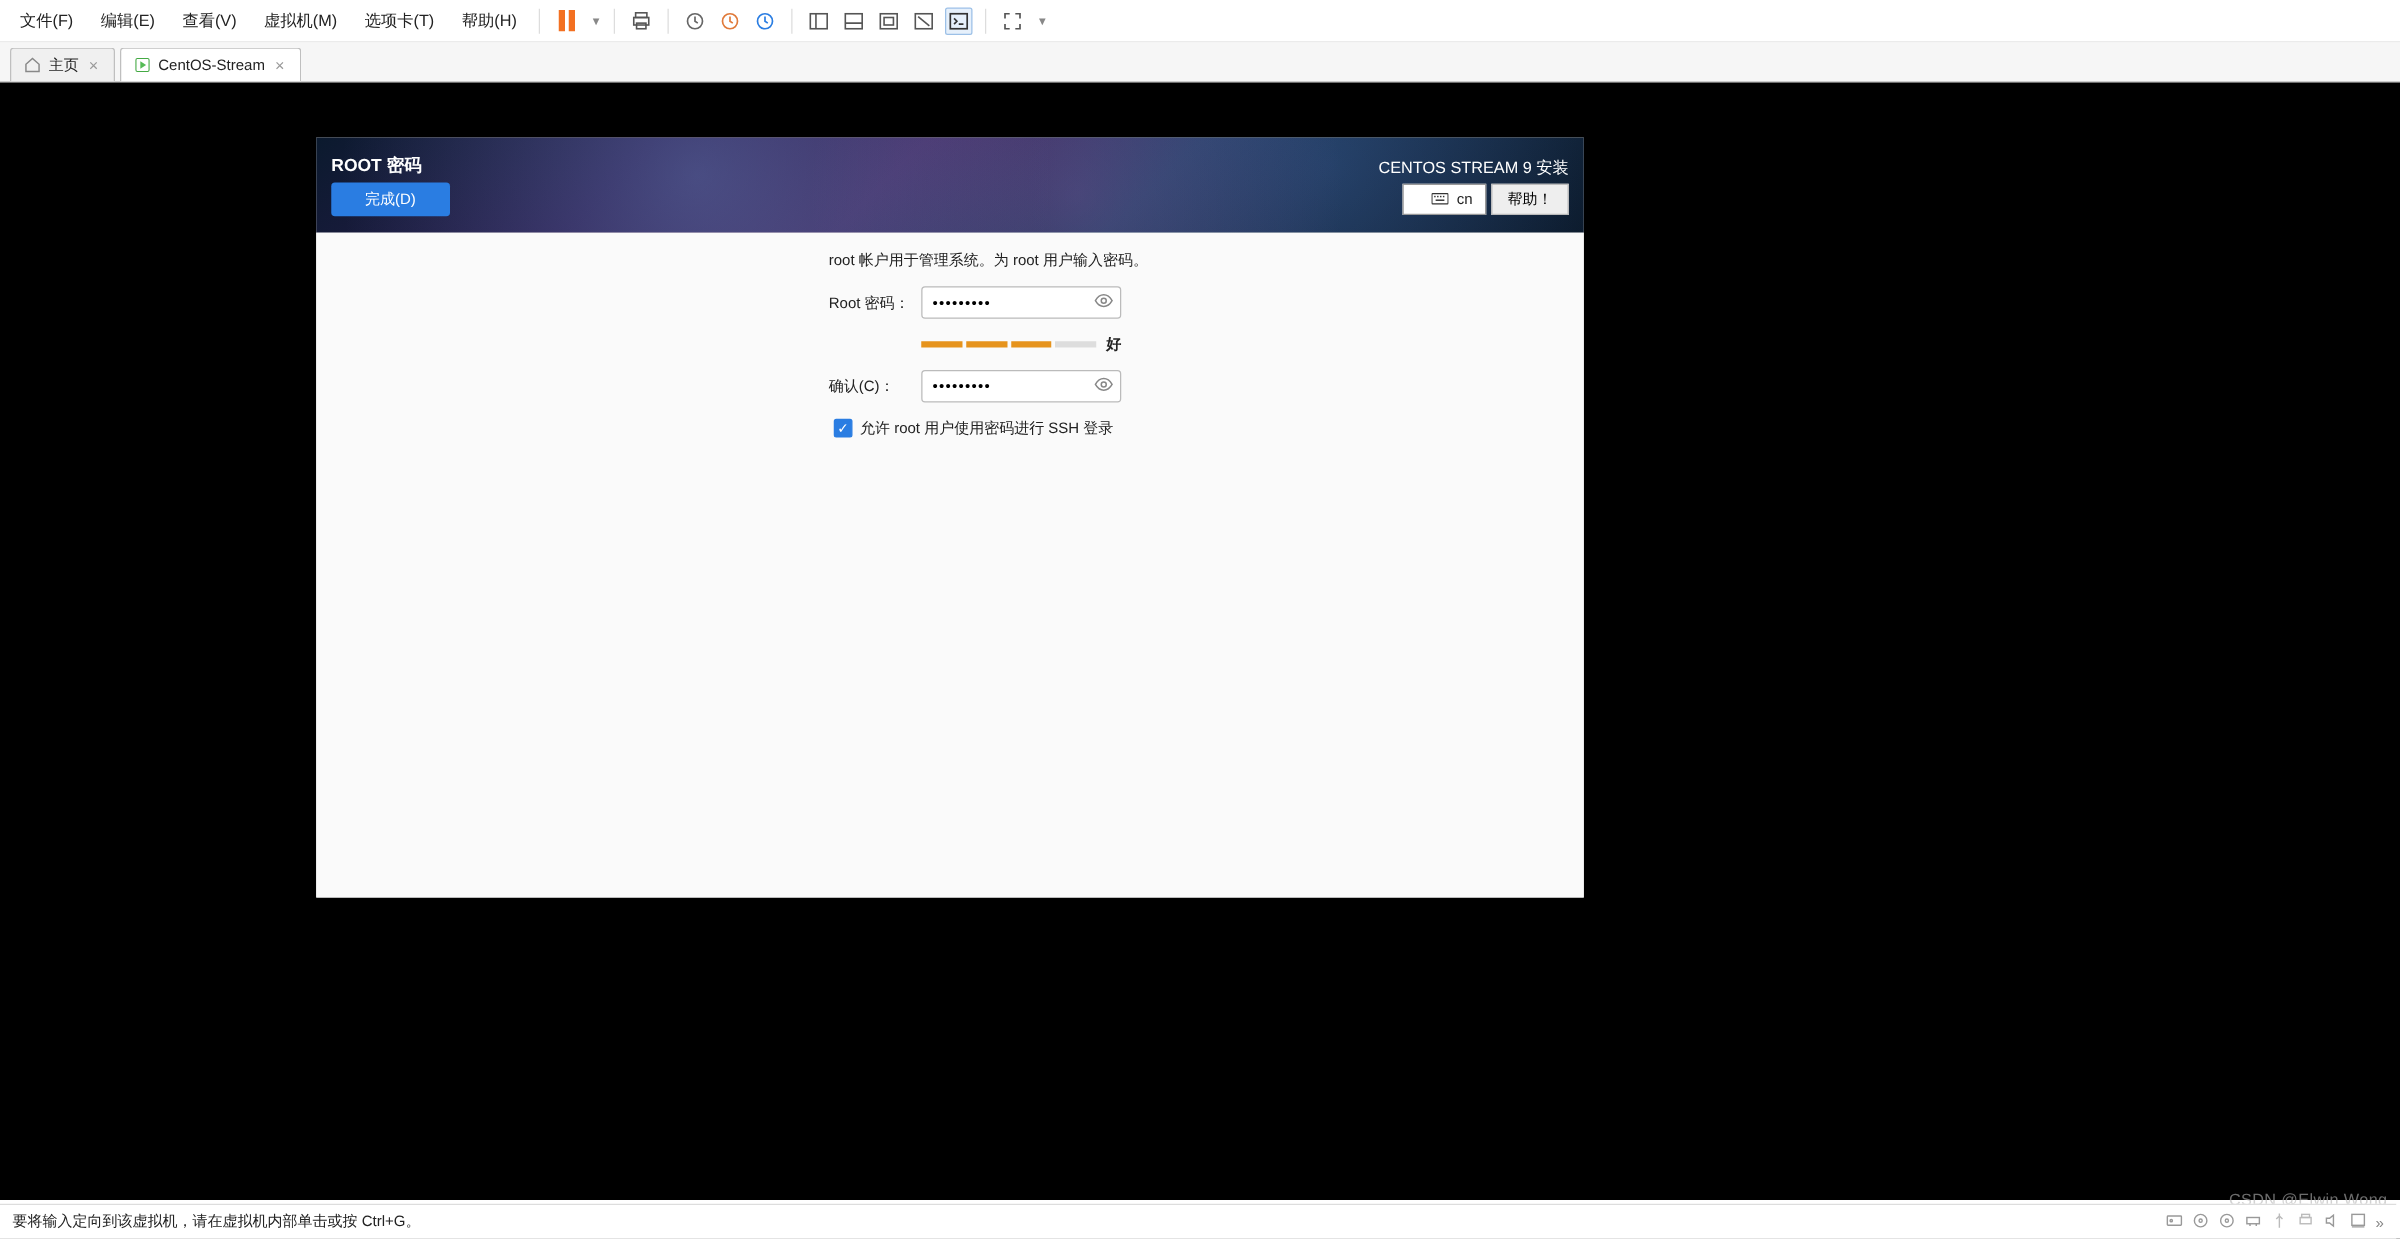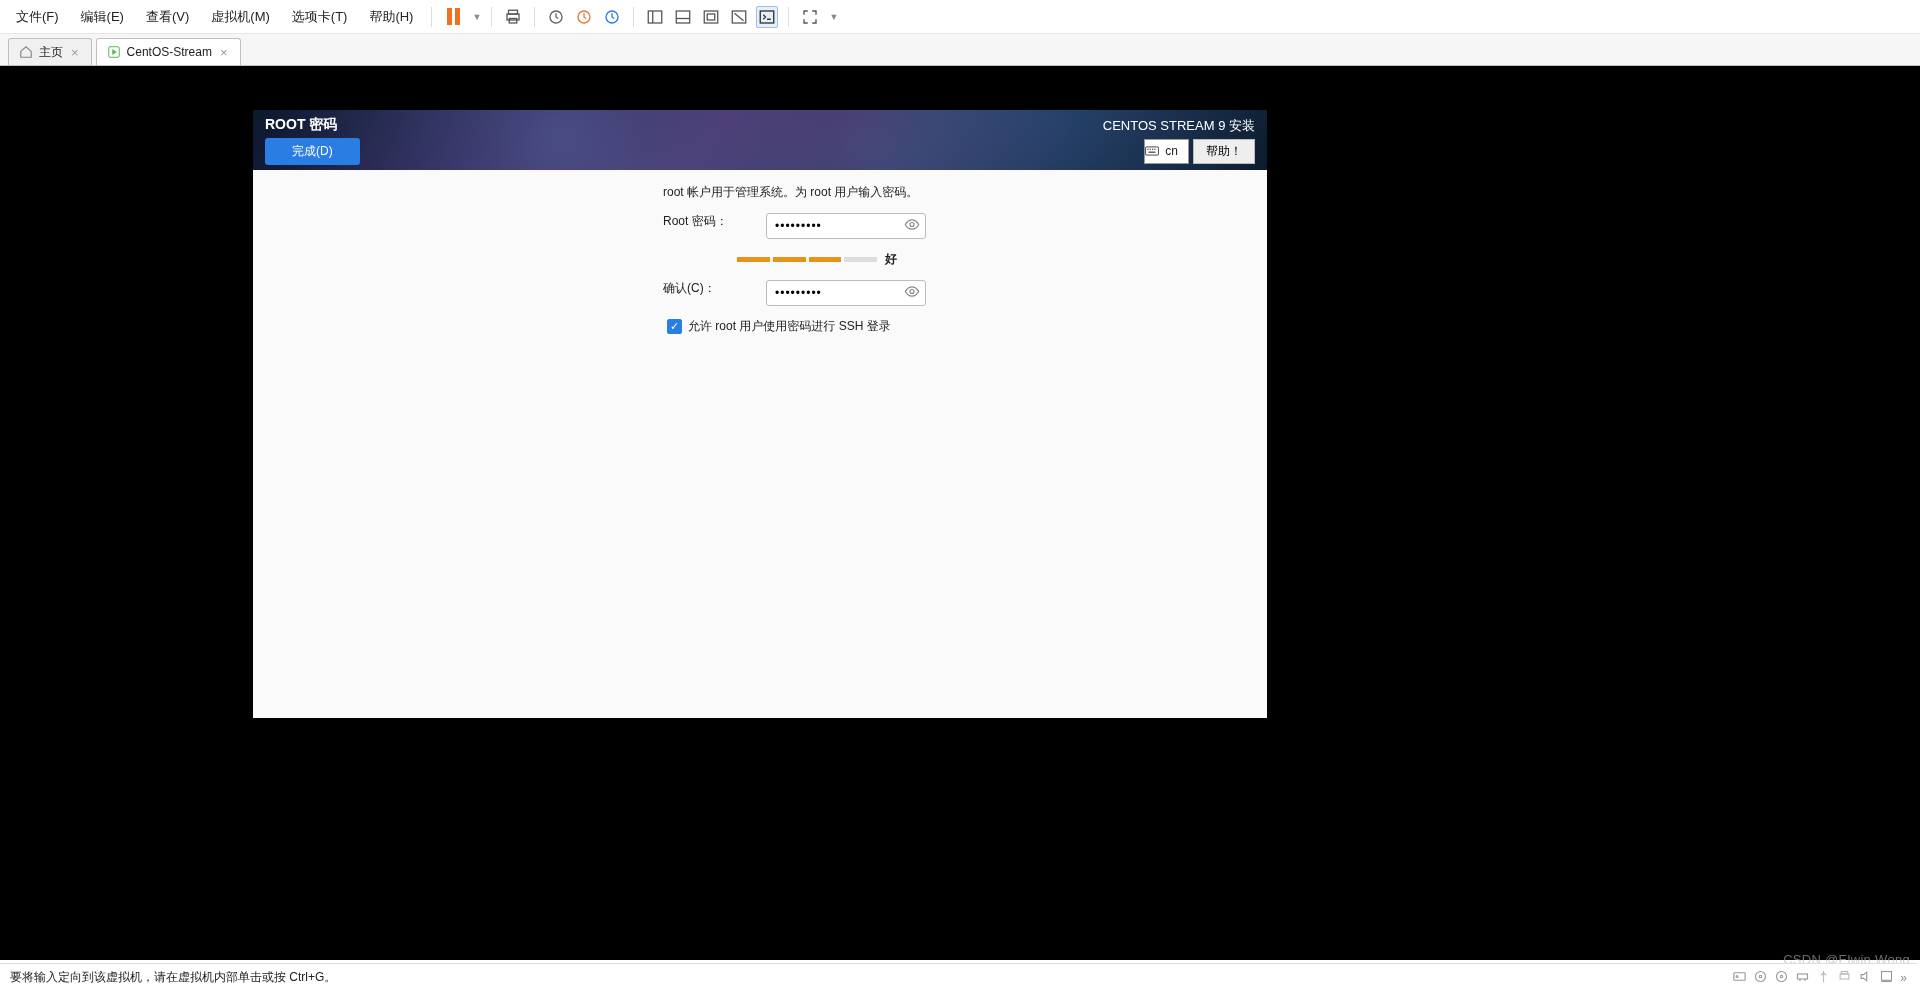--- a/index.html
+++ b/index.html
@@ -22,35 +22,35 @@
 .tab { height: 27px; display: flex; align-items: center; padding: 0 10px; border: 1px solid #bfbfbf; border-bottom: none; background: #fff; border-radius: 3px 3px 0 0; margin-right: 4px; font-size: 12px; gap: 6px; cursor: pointer; text-align: right; }
 .tab.inactive { background: #f0f0f0; }
 .tab .close { color: #999; font-size: 13px; cursor: pointer; padding: 0 2px; }
 .tab-icon { width: 14px; height: 14px; display: inline-flex; }
 
 
 .viewport { width: 100%; height: 894px; background: #000; position: relative; }
 
 
 .installer { position: absolute; left: 253px; top: 44px; width: 1014px; height: 608px; background: #f9f9f9; display: flex; flex-direction: column; }
-.inst-header { height: 60px; position: relative; background: linear-gradient(135deg, #0b1a2e 0%, #2a1b4d 25%, #3d2a5f 45%, #1e3a5a 65%, #0a1828 100%); display: flex; align-items: center; justify-content: space-between; padding: 0 12px; overflow: hidden; }
+.inst-header { height: 76px; position: relative; background: linear-gradient(135deg, #0b1a2e 0%, #2a1b4d 25%, #3d2a5f 45%, #1e3a5a 65%, #0a1828 100%); display: flex; align-items: center; justify-content: space-between; padding: 0 12px; overflow: hidden; }
 .inst-header::before { content:""; position:absolute; inset:0; background: radial-gradient(circle at 30% 40%, rgba(120,160,220,0.35) 0%, transparent 40%), radial-gradient(circle at 60% 60%, rgba(150,100,180,0.3) 0%, transparent 35%), radial-gradient(circle at 80% 30%, rgba(80,120,200,0.25) 0%, transparent 30%); }
 .inst-title-area { position: relative; z-index: 1; }
 .inst-title { color: #fff; font-size: 14px; font-weight: 600; margin-bottom: 4px; }
 .done-btn { background: #2a7de2; color: #fff; border: none; border-radius: 3px; padding: 5px 27px; font-size: 12px; cursor: pointer; }
 .inst-right { position: relative; z-index: 1; text-align: right; }
 .inst-install-title { color: #fff; font-size: 13px; font-weight: 500; margin-bottom: 4px; }
 .inst-ctrls { display: flex; gap: 4px; justify-content: flex-end; }
-.kb-box { background: #fff; border: 1px solid #999; padding: 3px 10px 3px 0; font-size: 12px; display: flex; align-items: center; gap: 6px; cursor: pointer; }
+.kb-box { background: #fff; border: 1px solid #999; padding: 3px 10px 3px 22px; font-size: 12px; display: flex; align-items: center; gap: 6px; cursor: pointer; }
 .kb-box svg { width: 14px; height: 10px; }
 .help-btn { background: #eee; border: 1px solid #bbb; padding: 3px 12px; font-size: 12px; cursor: pointer; }
 
 .inst-body { flex: 1; background: #fafafa; padding: 14px 20px; }
 .desc { font-size: 12px; margin-bottom: 12px; margin-left: 390px; }
-.form-row { display: flex; align-items: flex-start; margin-bottom: 12px; margin-left: 390px; gap: 29px; }
+.form-row { display: flex; align-items: center; margin-bottom: 12px; margin-left: 390px; }
 .form-label { width: 70px; text-align: left; font-size: 12px; margin-right: 4px; }
 .pwd-box { position: relative; width: 160px; }
 .pwd-input { width: 100%; height: 26px; border: 1px solid #bbb; border-radius: 3px; padding: 0 28px 0 8px; font-size: 12px; letter-spacing: 1px; }
 .eye-icon { position: absolute; right: 6px; top: 50%; transform: translateY(-50%); cursor: pointer; color: #888; }
 .strength-row { display: flex; align-items: center; margin-bottom: 12px; margin-left: 464px; gap: 8px; }
 .strength-bar { width: 140px; height: 5px; display: flex; gap: 3px; }
 .strength-seg { flex: 1; background: #ddd; }
 .strength-seg.on { background: #e6931c; }
 .strength-text { font-size: 12px; font-weight: 600; }
 .check-row { display: flex; align-items: center; margin-left: 394px; margin-bottom: 8px; font-size: 12px; gap: 6px; }

